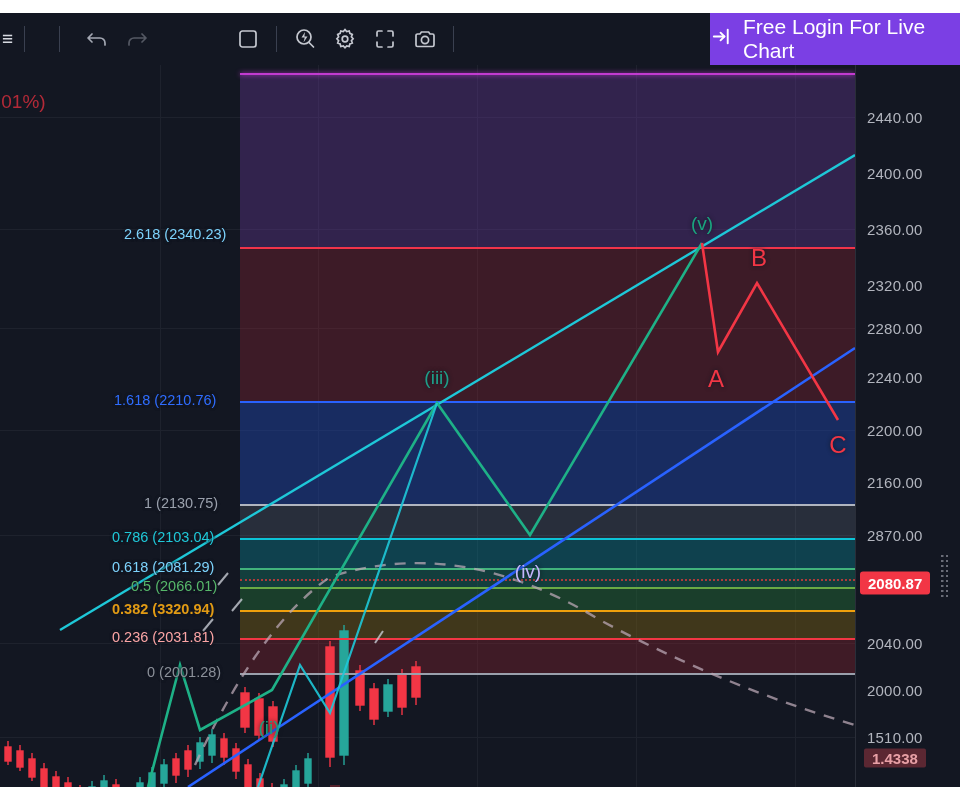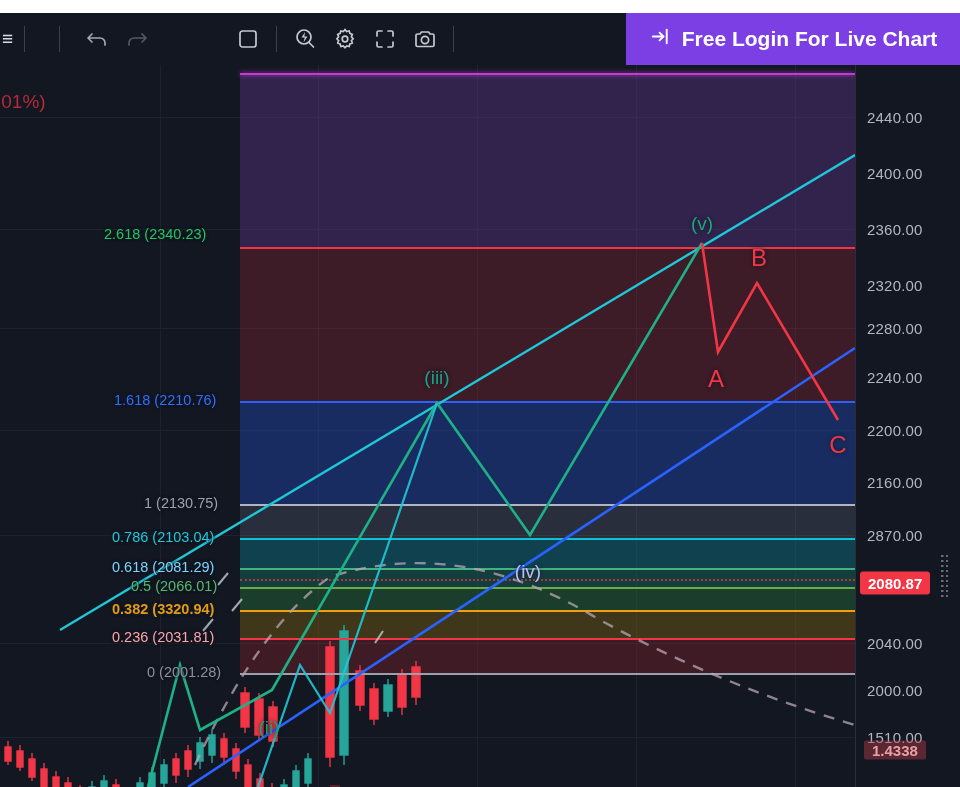--- a/index.html
+++ b/index.html
@@ -39,23 +39,23 @@
     background:#ffffff; border-radius:1px;
   }
   .tbtn{
     width:40px; height:36px; display:flex; align-items:center; justify-content:center;
     cursor:pointer; border-radius:4px; flex:none;
   }
   .tbtn svg{ display:block; }
   .tbtn.dim svg{ opacity:.45; }
 
   #loginbtn{
-    position:absolute; right:0; top:13px; height:52px; width:334px;
+    position:absolute; right:0; top:13px; height:52px; width:250px;
     background:#7b3fe4; display:flex; align-items:center; justify-content:center;
-    gap:10px; color:#fff; font-size:21px; cursor:pointer;font-weight:bold;
+    gap:10px; color:#fff; font-size:21px; cursor:pointer;
   }
 
   
   #chart{
     position:absolute; left:0; top:65px; width:960px; height:722px;
     background:#131722; overflow:hidden;
   }
   #plot{
     position:absolute; left:0; top:0; width:855px; height:722px;
     background:#131722; overflow:hidden;
@@ -69,21 +69,21 @@
     transform:translateY(-50%); white-space:nowrap;
   }
   .axis-cur{
     position:absolute; left:4px; transform:translateY(-50%);
     background:#f23645; color:#fff; font-size:15px; font-weight:bold;
     padding:3px 8px; border-radius:3px; white-space:nowrap;
   }
   .axis-cur2{
     position:absolute; left:8px; transform:translateY(-50%);
     color:#e8a0a6; font-size:15px; font-weight:bold; white-space:nowrap;
-    background:rgba(180,60,70,.45); padding:1px 8px; border-radius:2px;
+    background:rgba(180,60,70,.45); padding:1px 8px; border-radius:2px;margin-top:8px;
   }
   #axis-grip{
     position:absolute; right:12px; top:490px; width:7px; height:42px;
     background-image:repeating-linear-gradient(to bottom,#787b86 0 2px,transparent 2px 5px),
                      repeating-linear-gradient(to bottom,#787b86 0 2px,transparent 2px 5px);
     background-size:2.5px 100%,2.5px 100%;
     background-position:0 0,4.5px 0; background-repeat:no-repeat;
     opacity:.85;
   }
 
@@ -387,21 +387,21 @@
       <path d="M702 178 L718 287 L757 218 L838 355" stroke="#f23645" stroke-width="2.6" fill="none"></path>
 
       <g stroke="#c8ccd4" stroke-width="2" opacity=".8">
         <line x1="218" y1="520" x2="228" y2="508"></line>
         <line x1="232" y1="546" x2="242" y2="534"></line>
         <line x1="375" y1="578" x2="383" y2="566"></line>
         <line x1="203" y1="566" x2="213" y2="554"></line>
       </g>
     </svg>
 
-    <div class="flabel" style="left:104px;top:169px;color:#22c55e;">2.618 (2340.23)</div>
+    <div class="flabel" style="left:124px;top:169px;color:#7dd3fc;">2.618 (2340.23)</div>
     <div class="flabel" style="left:114px;top:335px;color:#2f6dff;">1.618 (2210.76)</div>
     <div class="flabel" style="left:144px;top:438px;color:#9aa0ac;">1 (2130.75)</div>
     <div class="flabel" style="left:112px;top:472px;color:#1fc8d8;">0.786 (2103.04)</div>
     <div class="flabel" style="left:112px;top:502px;color:#7dd3fc;">0.618 (2081.29)</div>
     <div class="flabel" style="left:131px;top:521px;color:#57b86a;">0.5 (2066.01)</div>
     <div class="flabel" style="left:112px;top:544px;color:#e29b14;font-weight:bold;">0.382 (3320.94)</div>
     <div class="flabel" style="left:112px;top:572px;color:#fca5a5;">0.236 (2031.81)</div>
     <div class="flabel" style="left:147px;top:607px;color:#8b9099;">0 (2001.28)</div>
 
     <div class="wlabel" style="left:702px;top:159px;color:#1aa67f;">(v)</div>

